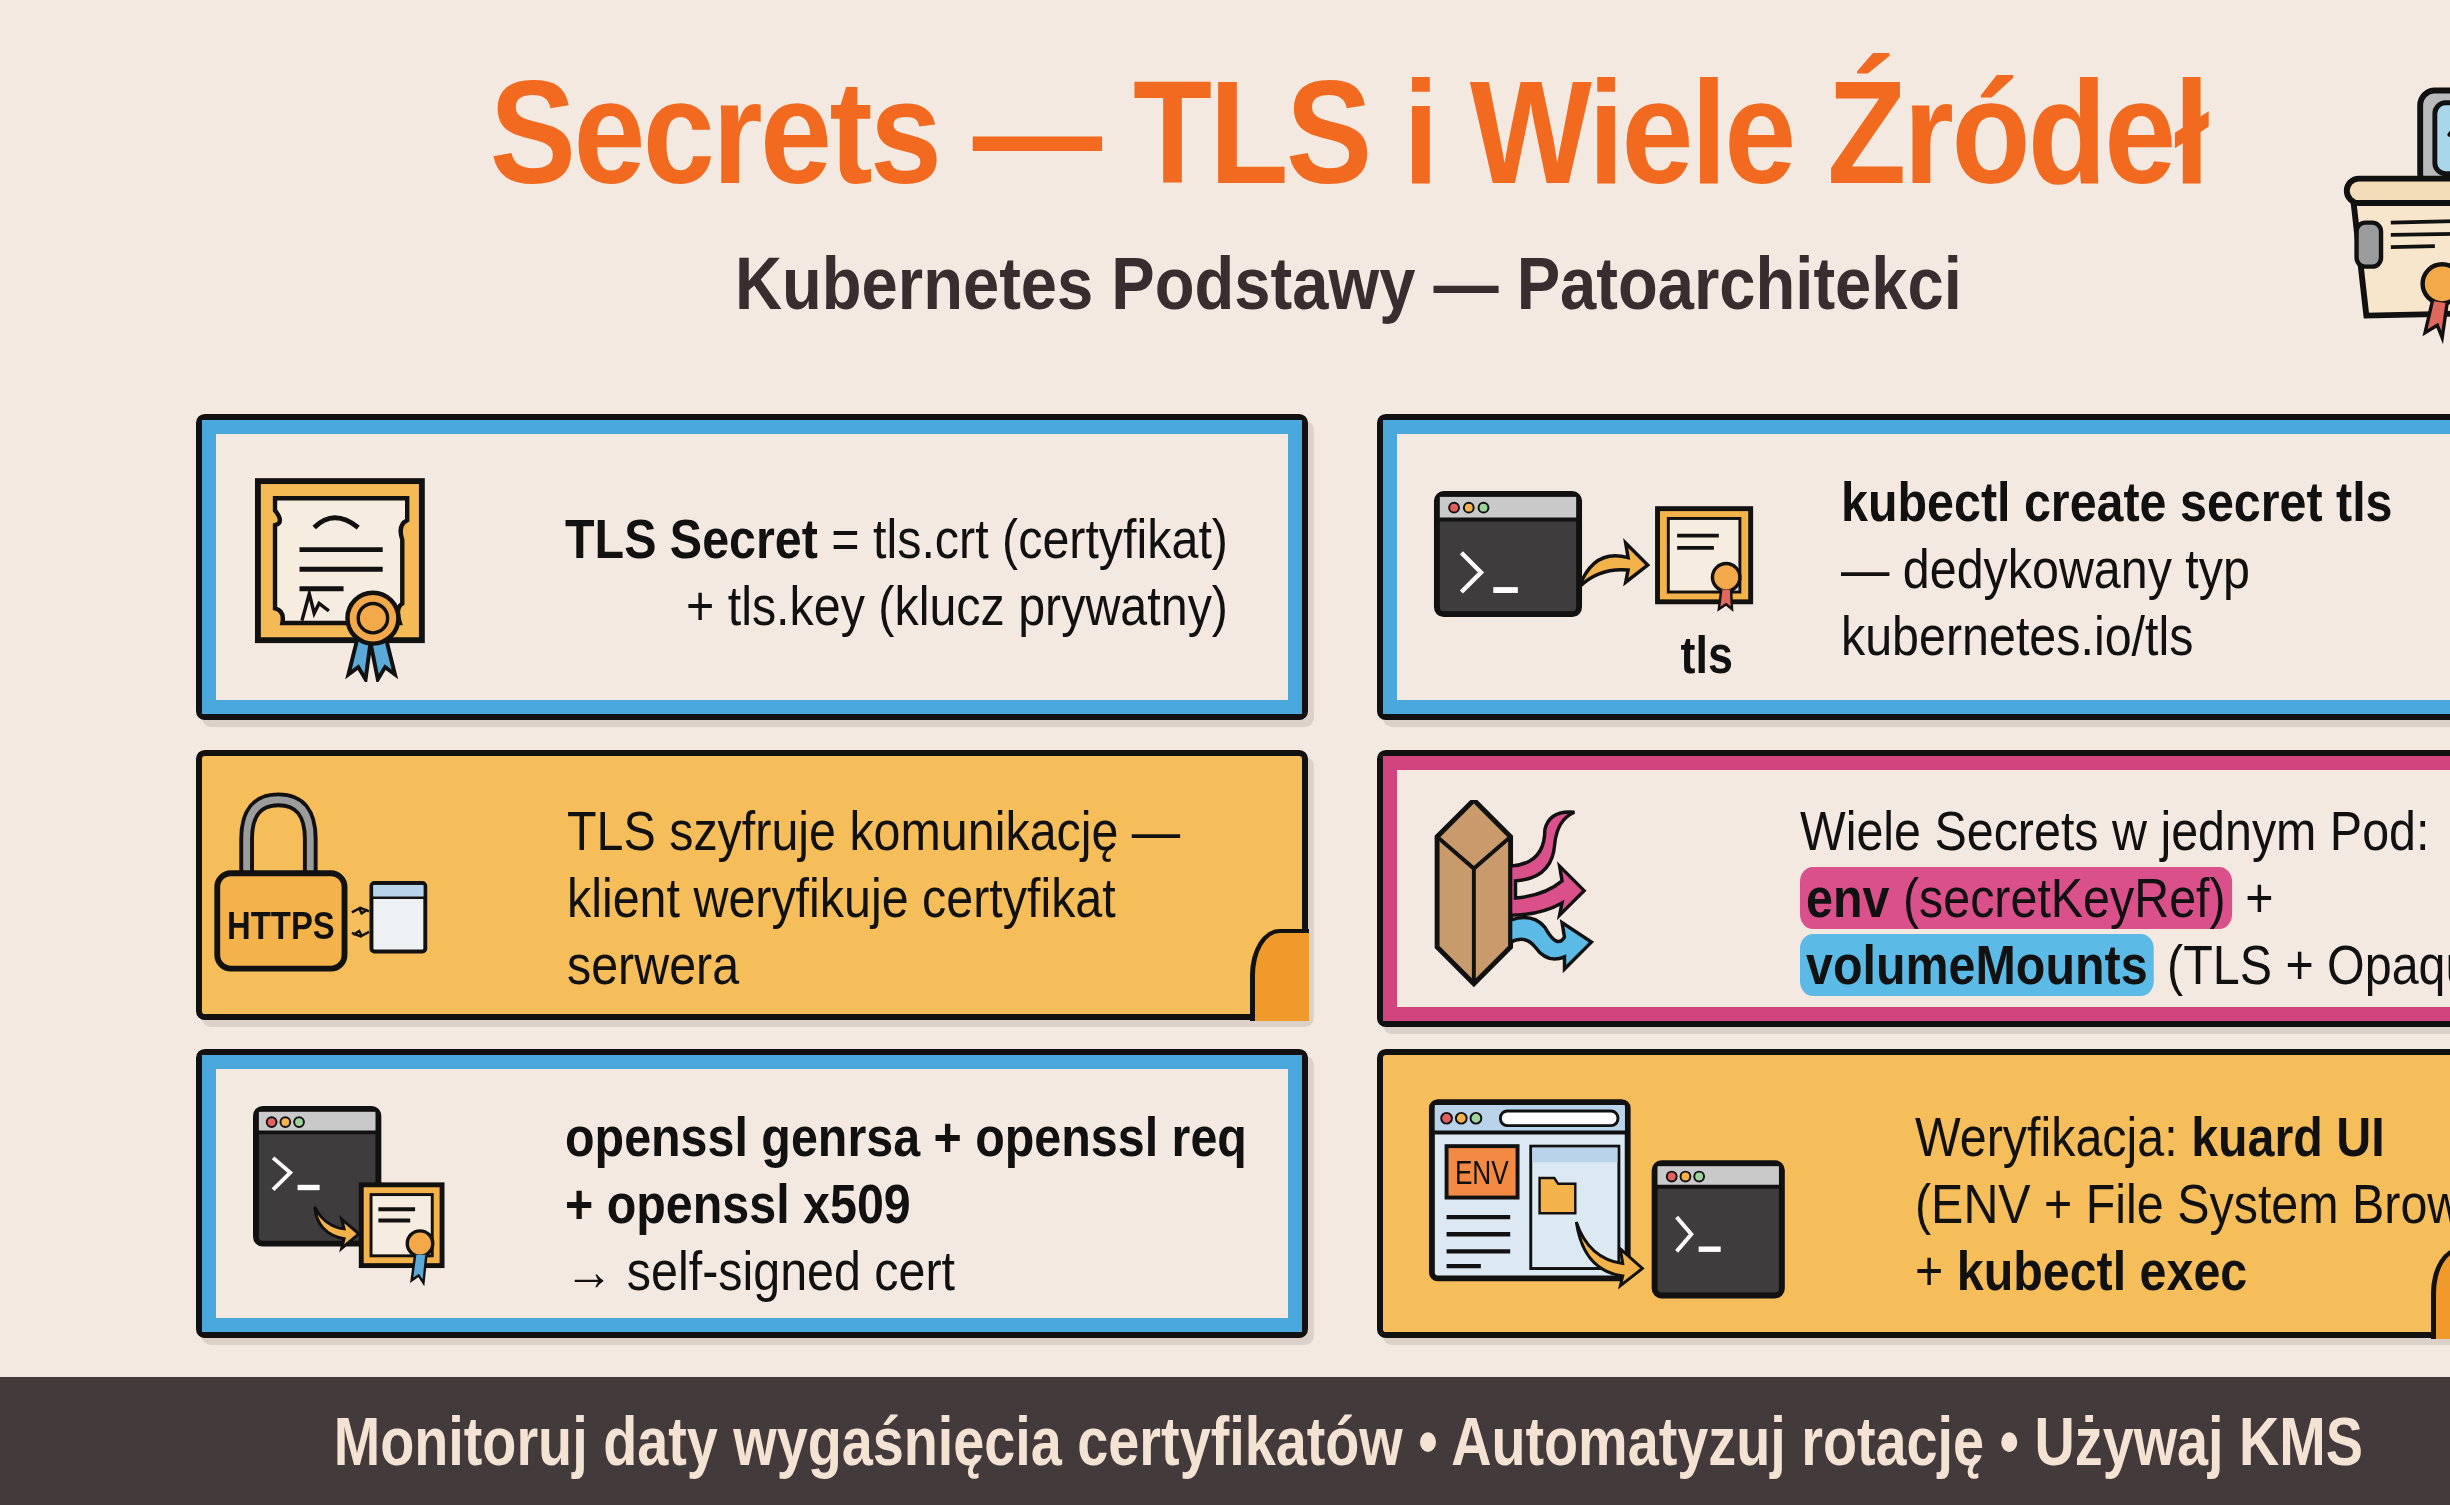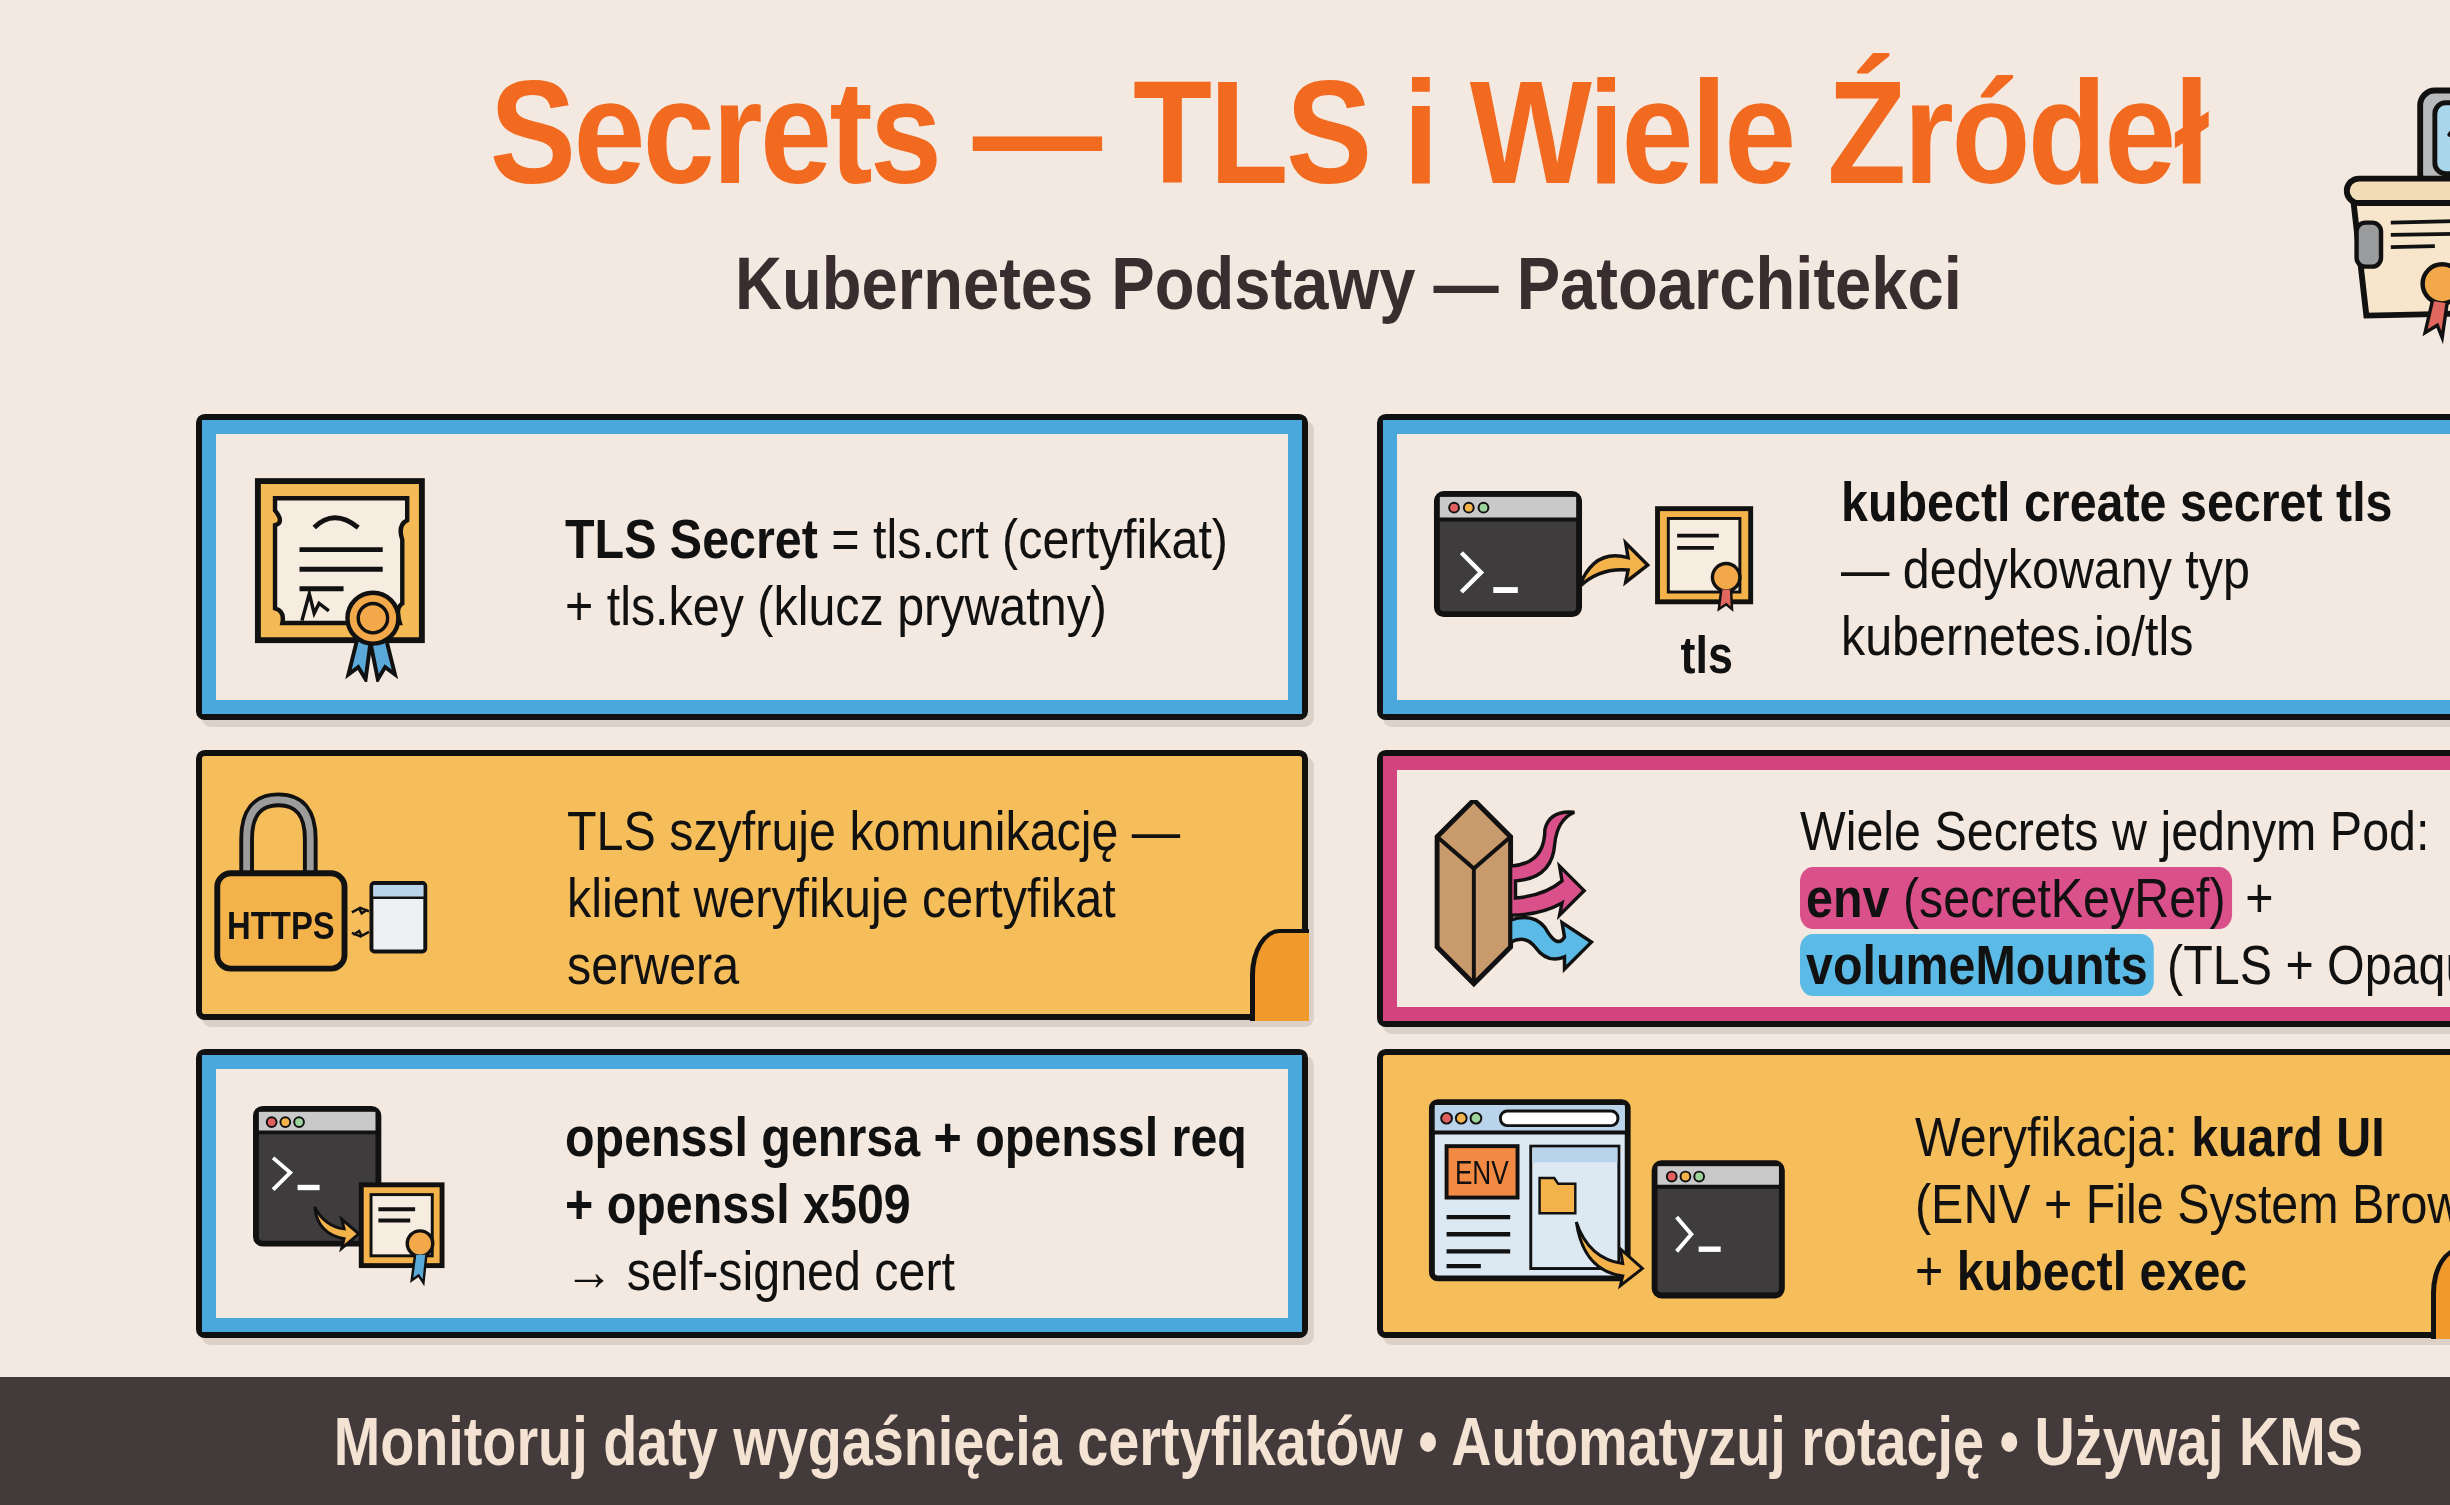--- a/index.html
+++ b/index.html
@@ -75,21 +75,21 @@
   <rect x="20" y="285" width="260" height="50" rx="25" fill="#f3dcb8" stroke="#111" stroke-width="12"></rect>
   <line x1="110" y1="375" x2="240" y2="372" stroke="#111" stroke-width="8"></line>
   <line x1="110" y1="400" x2="240" y2="398" stroke="#111" stroke-width="8"></line>
   <line x1="110" y1="425" x2="200" y2="423" stroke="#111" stroke-width="8"></line>
   <circle cx="215" cy="500" r="40" fill="#f3a94a" stroke="#111" stroke-width="9"></circle>
   <path d="M195 535 L180 600 L205 585 L215 610 L225 540" fill="#e0675d" stroke="#111" stroke-width="7"></path>
   <rect x="40" y="375" width="50" height="90" rx="18" fill="#9a9b9d" stroke="#111" stroke-width="9"></rect>
   <rect x="270" y="470" width="70" height="80" rx="20" fill="#9a9b9d" stroke="#111" stroke-width="9"></rect>
 </svg>
 
-<div class="card blue" style="left:196px;top:414px;width:1112px;height:306px;">
+<div class="card blue" style="left:196px;top:414px;width:1112px;height:306px;text-align:right;">
   <svg class="icon" style="left:51px;top:56px" width="186" height="206" viewBox="0 0 380 420">
     <rect x="10" y="10" width="335" height="325" fill="#f3ba55" stroke="#111" stroke-width="12"></rect>
     <path d="M45 45 H315 V90 Q295 100 305 130 V260 Q290 270 300 300 H60 Q65 275 45 270 V100 Q65 95 45 70 Z" fill="#f7ece0" stroke="#111" stroke-width="9"></path>
     <path d="M125 105 q40 -40 90 0" fill="none" stroke="#111" stroke-width="10"></path>
     <line x1="95" y1="150" x2="265" y2="150" stroke="#111" stroke-width="10"></line>
     <line x1="95" y1="190" x2="265" y2="190" stroke="#111" stroke-width="10"></line>
     <line x1="95" y1="230" x2="185" y2="230" stroke="#111" stroke-width="10"></line>
     <path d="M100 295 l15 -55 l10 40 l10 -20 l20 15" fill="none" stroke="#111" stroke-width="7"></path>
     <path d="M215 325 L195 405 L215 390 L230 415 L240 340 L255 415 L270 390 L290 405 L270 325" fill="#5aa9d8" stroke="#111" stroke-width="8"></path>
     <circle cx="245" cy="290" r="52" fill="#f3a94a" stroke="#111" stroke-width="9"></circle>

